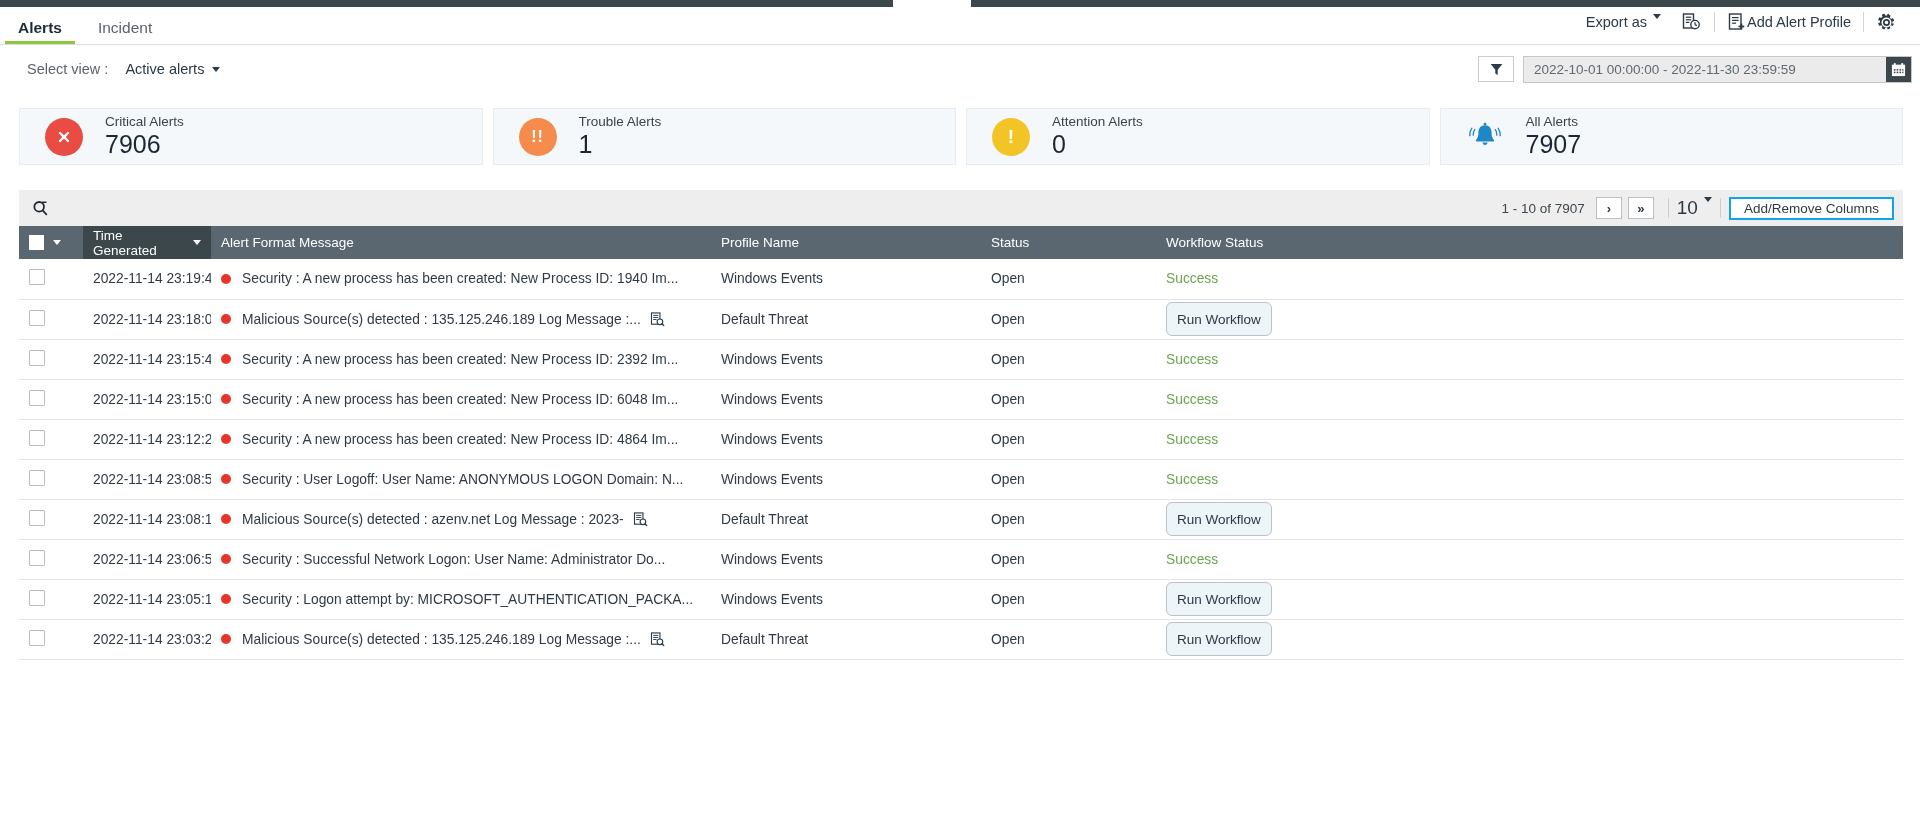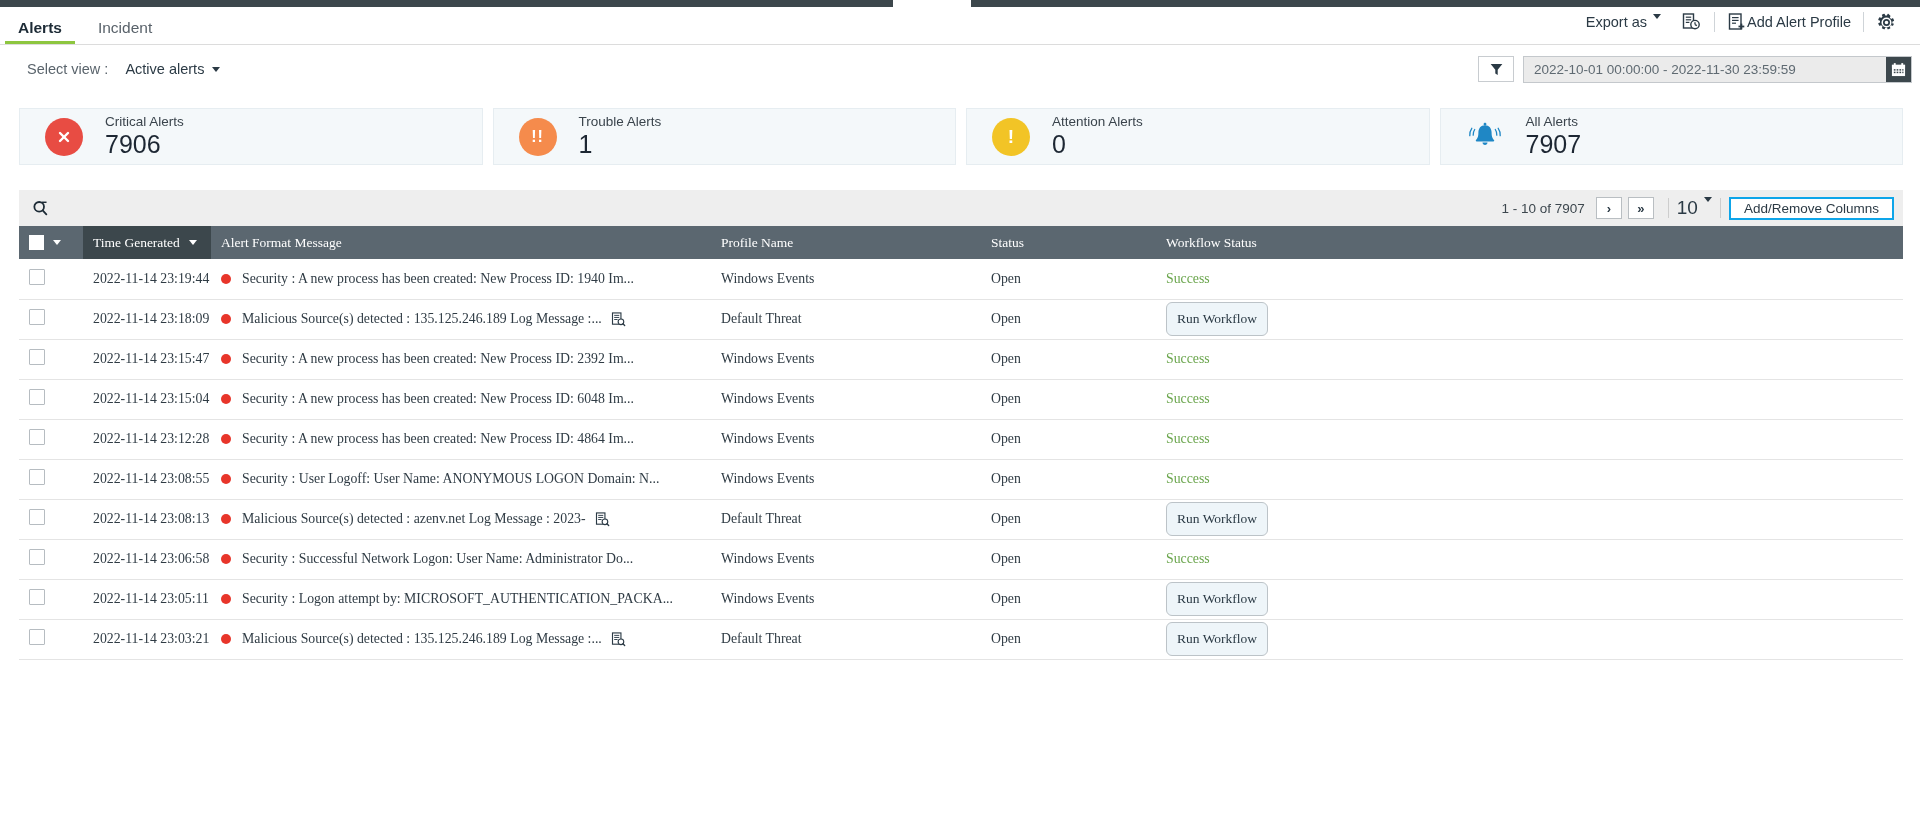--- a/index.html
+++ b/index.html
@@ -205,21 +205,20 @@
     font-size: 13.5px; color: #2b3a45;
     display: flex; align-items: center;
     padding: 0 13px;
     cursor: pointer;
   }
 
   table.grid {
     width: 100%;
     border-collapse: collapse;
     table-layout: fixed;
-    font-family: Liberation Serif, serif;
   }
   table.grid thead tr { background: #5b6770; height: 33px; }
   table.grid thead th {
     color: #ffffff;
     font-size: 13.5px;
     font-weight: normal;
     text-align: left;
     padding: 0 10px;
     vertical-align: middle;
   }

